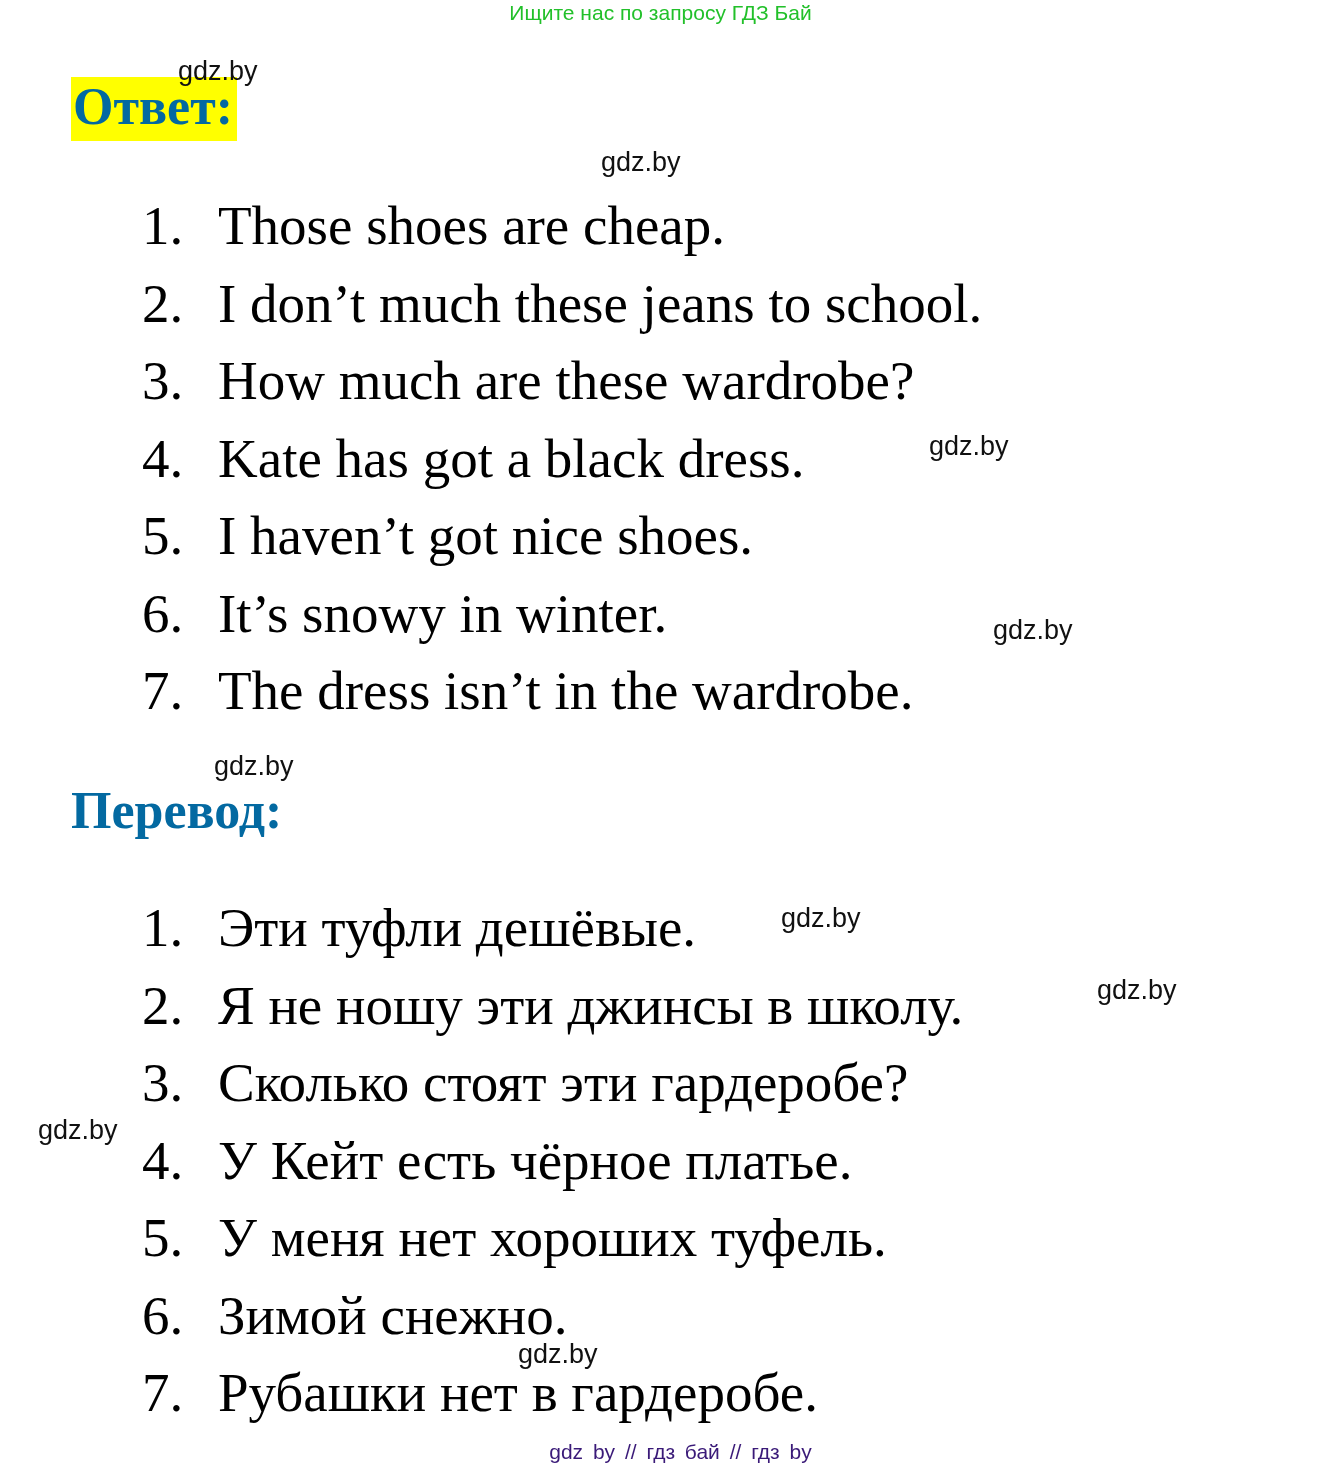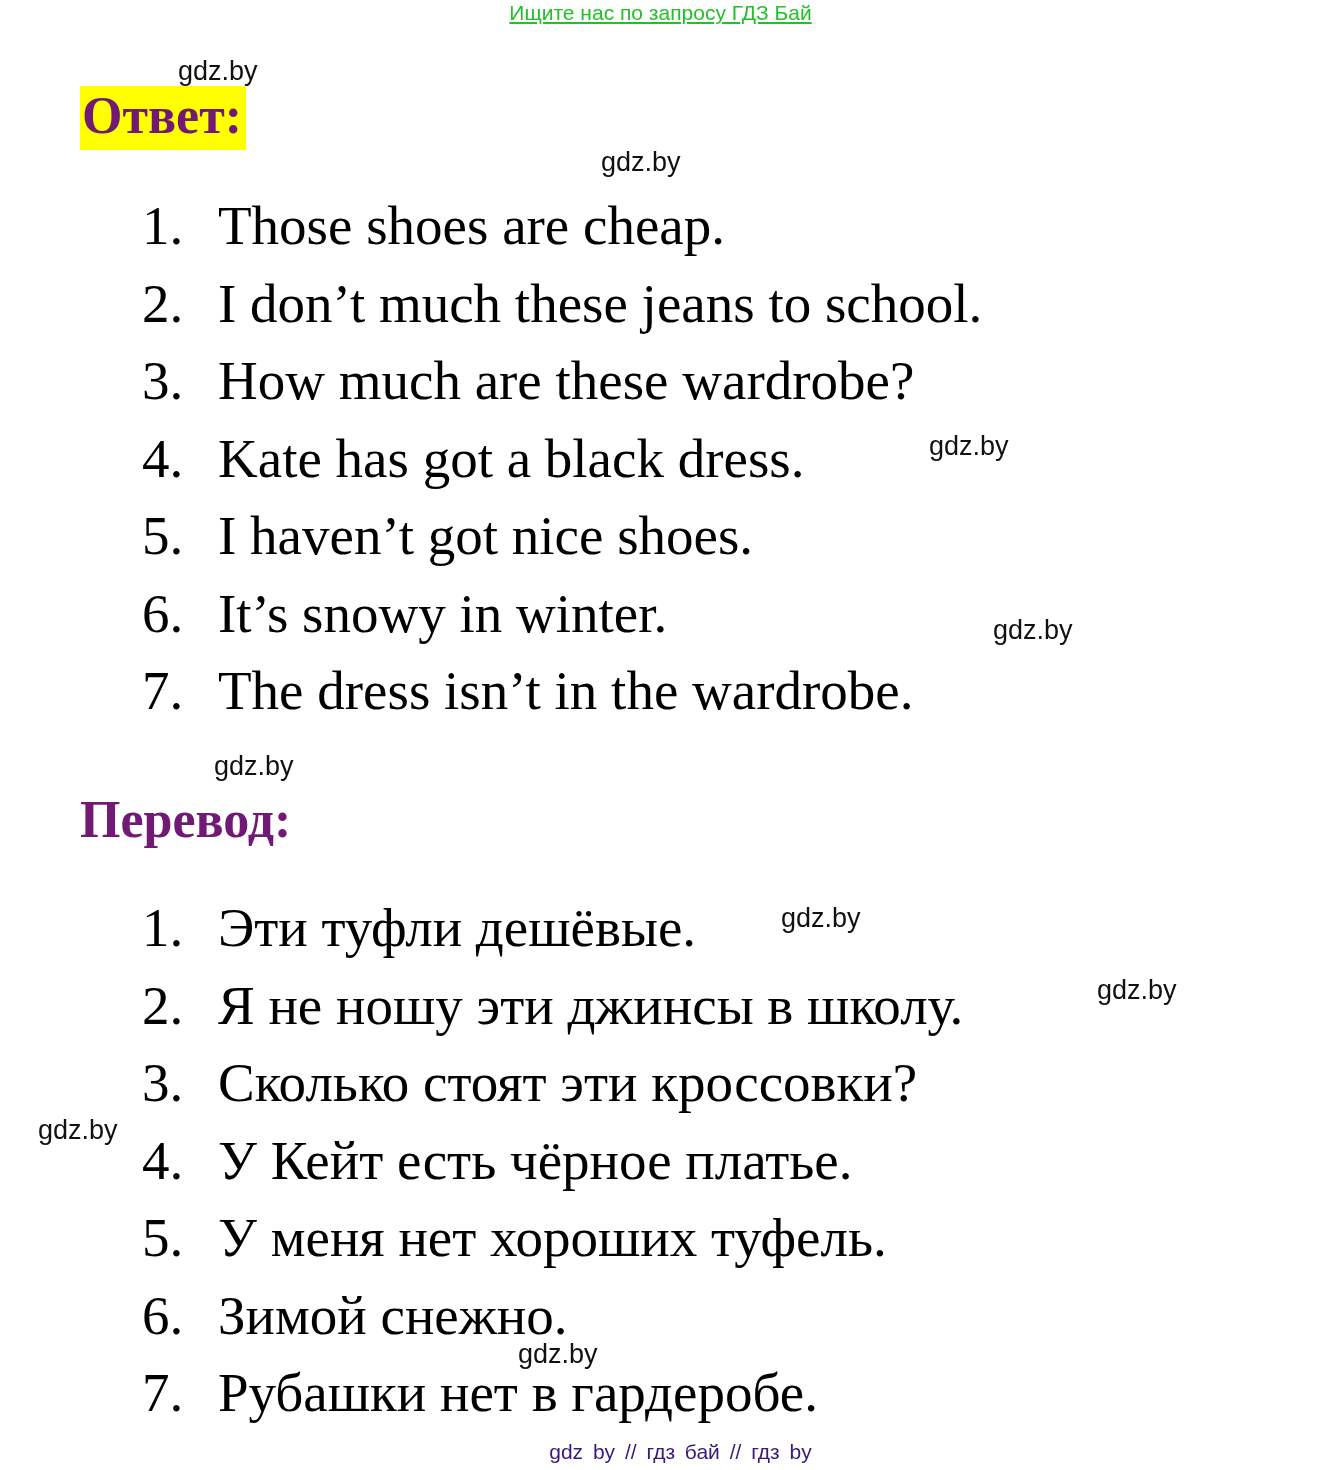--- a/index.html
+++ b/index.html
@@ -1,25 +1,24 @@
 <!DOCTYPE html>
 <html><head>
   <meta charset="utf-8">
   <style>
     html, body { margin: 0; padding: 0; background: #ffffff; }
     body { width: 1321px; height: 1470px; position: relative; overflow: hidden; }
     .top-banner {
       position: absolute; left: 0; top: 0; width: 1321px; text-align: center;
       font-family: "Liberation Sans", sans-serif; font-size: 21px; color: #22c02a;
       line-height: 26px;
-      text-decoration: underline;
     }
     .heading {
       position: absolute; font-family: "Liberation Serif", serif; font-weight: bold;
-      font-size: 52px; color: #701a75; line-height: 60px; margin: 12px;
+      font-size: 52px; color: #0369a1; line-height: 60px; margin: 3px;
     }
     .heading.answer { left: 68px; top: 74px; background: #ffff00; padding: 0 4px 0 2px; height: 64px; }
     .heading.translation { left: 68px; top: 778px; }
     .list {
       position: absolute; left: 142px; margin: 0; padding: 0; list-style: none;
       font-family: "Liberation Serif", serif; font-size: 55px; color: #000;
     }
     .list li { height: 77.5px; line-height: 64px; white-space: nowrap; display: flex; }
     .list .num { display: inline-block; width: 76px; }
     .list.answers { top: 194px; }
@@ -79,21 +78,21 @@
   <li>
       <span class="num">1.</span>
       <span>Эти туфли дешёвые.</span>
     </li>
   <li>
       <span class="num">2.</span>
       <span>Я не ношу эти джинсы в школу.</span>
     </li>
   <li>
       <span class="num">3.</span>
-      <span>Сколько стоят эти кроссовки?</span>
+      <span>Сколько стоят эти гардеробе?</span>
     </li>
   <li>
       <span class="num">4.</span>
       <span>У Кейт есть чёрное платье.</span>
     </li>
   <li>
       <span class="num">5.</span>
       <span>У меня нет хороших туфель.</span>
     </li>
   <li>

